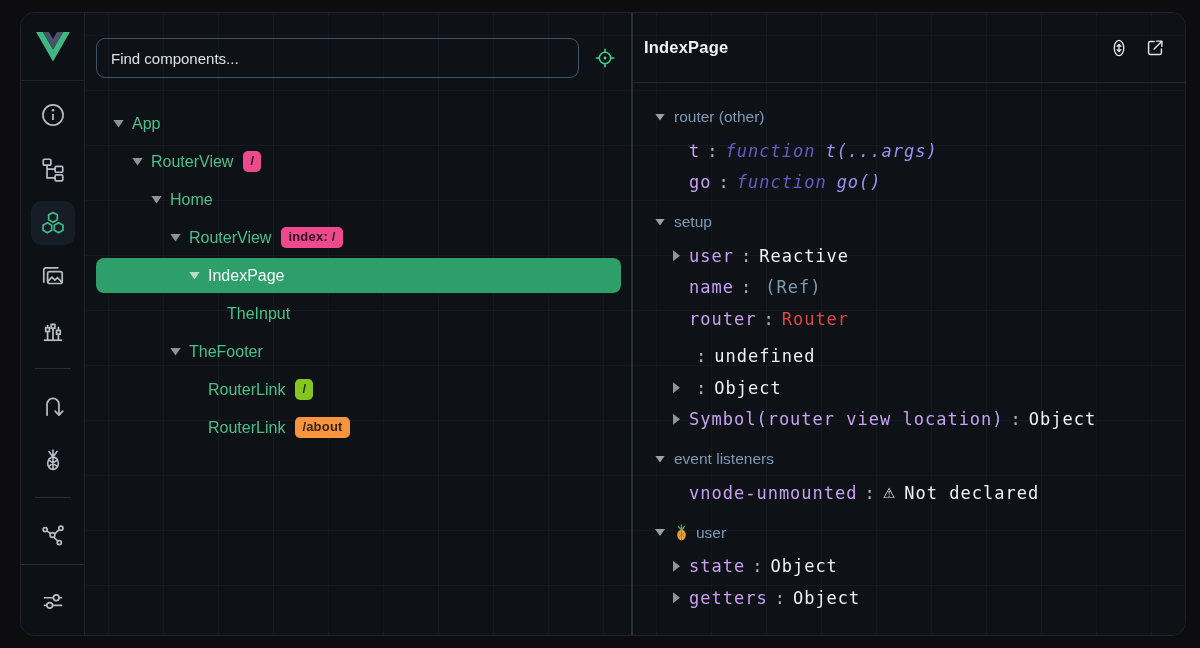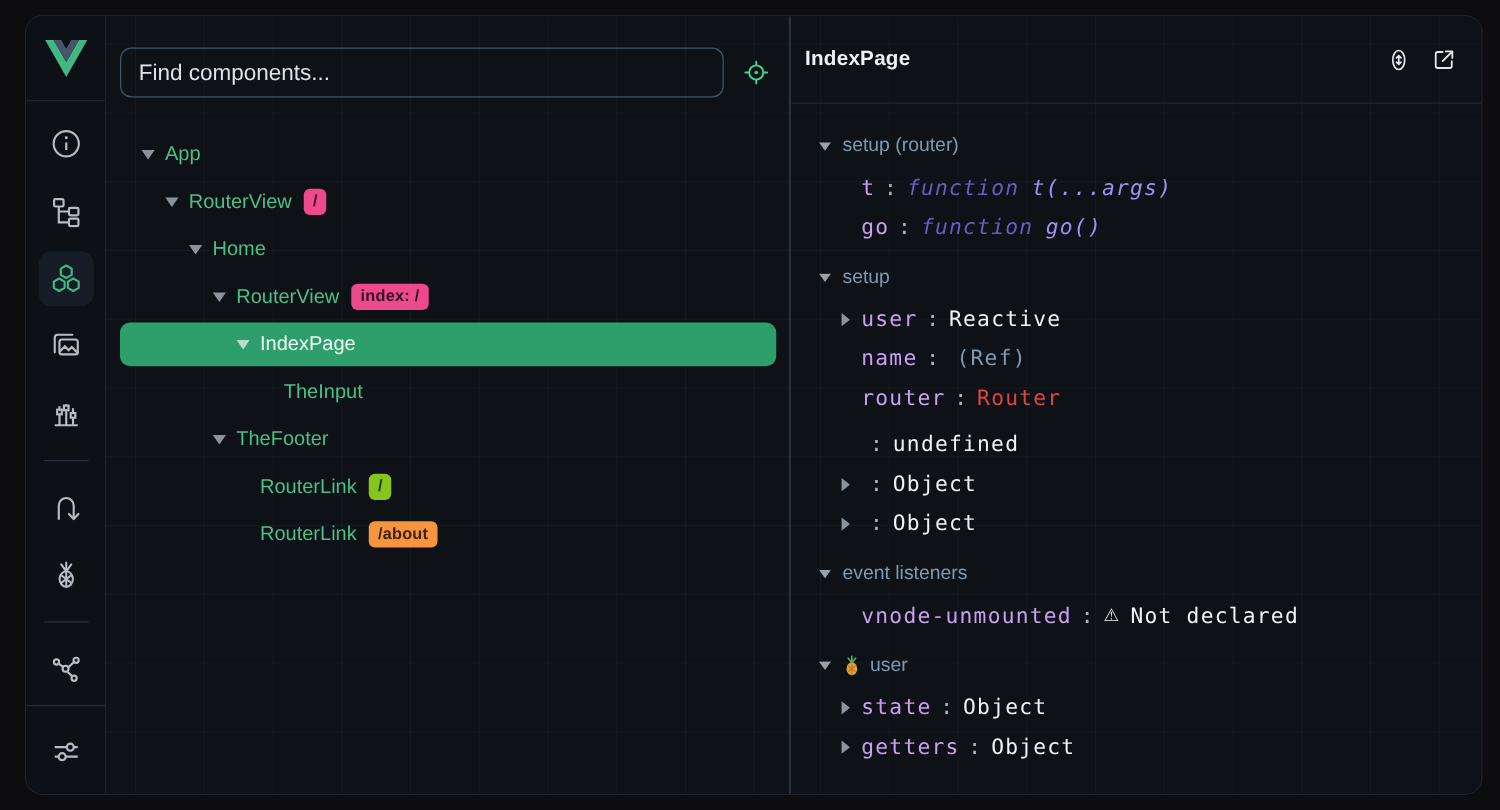--- a/index.html
+++ b/index.html
@@ -46,21 +46,21 @@
     background-position:23px 22px;
   }
   .tree-panel { width:548px; flex:none; border-right:2px solid #272f3a; overflow:hidden; }
   .toolbar { padding:19px 0 0 11px; display:flex; align-items:center; gap:15px; height:71px; }
   .search-box {
     width:483px; height:40px; border:1px solid #3f5468; border-radius:9px;
     display:flex; align-items:center; background:transparent;
   }
   .search-box input {
     width:100%; background:transparent; border:none; outline:none;
-    color:#e8edf2; font-size:18px; padding:0 14px; font-family:inherit;
+    color:#e8edf2; font-size:15px; padding:0 14px; font-family:inherit;
   }
   .search-box input::placeholder { color:#dbe2e9; opacity:1; }
   .target-btn { background:none; border:none; padding:0; width:22px; height:22px; color:#3dd68c; cursor:pointer; flex:none; }
   .tree { padding-top:19px; }
   .trow {
     height:35px; margin:3px 10px 3px 11px; display:flex; align-items:center;
     border-radius:8px; color:#49c08a; font-size:16px; cursor:pointer; white-space:nowrap;
   }
   .trow.selected { background:#2e9f6b; color:#f4fbf7; }
   .l0{padding-left:17px}.l1{padding-left:36px}.l2{padding-left:55px}
@@ -280,21 +280,21 @@
           </svg>
         </button>
       </span>
     </div>
 
     <div class="dcontent">
 
       <div class="dsection">
         <div class="dsection-h">
           <i class="tri-d"></i>
-          <span class="dsection-title">setup (router)</span>
+          <span class="dsection-title">router (other)</span>
         </div>
         <div class="drow">
           <span class="darrow"></span>
           <span class="dkey">t</span>
           <span class="dcolon">:</span>
           <span class="fkw">function</span>
           <span class="fsig">t(...args)</span>
         </div>
         <div class="drow">
           <span class="darrow"></span>
@@ -342,20 +342,21 @@
           <span class="darrow">
               <i class="tri-r"></i>
             </span>
           <span class="dcolon">:</span>
           <span class="dval">Object</span>
         </div>
         <div class="drow">
           <span class="darrow">
               <i class="tri-r"></i>
             </span>
+          <span class="dkey">Symbol(router view location)</span>
           <span class="dcolon">:</span>
           <span class="dval">Object</span>
         </div>
       </div>
 
       <div class="dsection">
         <div class="dsection-h">
           <i class="tri-d"></i>
           <span class="dsection-title">event listeners</span>
         </div>

